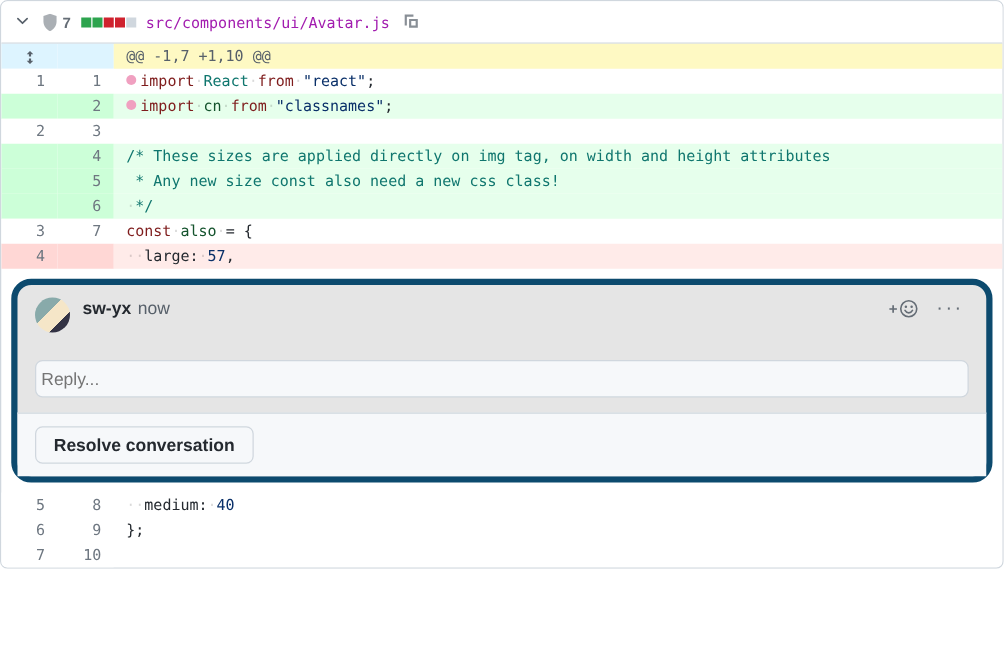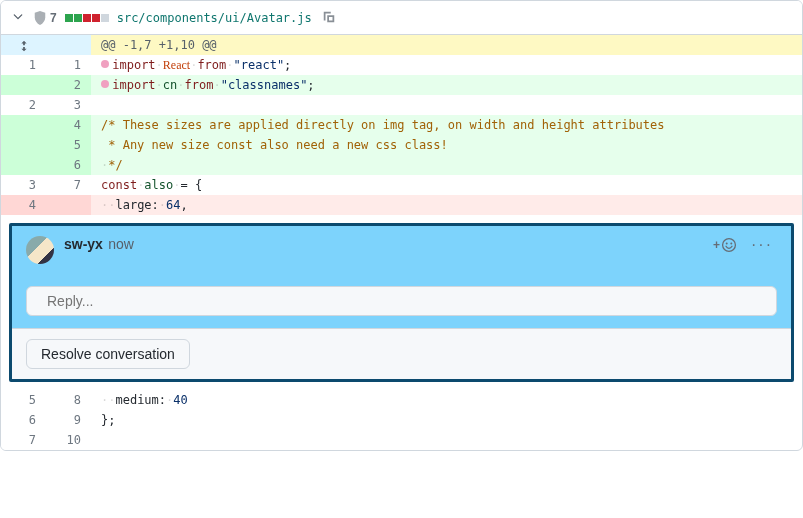--- a/index.html
+++ b/index.html
@@ -7,53 +7,53 @@
 .container { width: 803px; border: 1px solid #d0d7de; border-radius: 6px; overflow: hidden; margin: 0; }
 .file-header { display: flex; align-items: center; padding: 8px 10px; background: #fff; border-bottom: 1px solid #d0d7de; gap: 8px; }
 .chevron { cursor: pointer; color: #57606a; }
 .shield-badge { display: inline-flex; align-items: center; gap: 3px; color: #656d76; fill: #656d76; }
 .shield-badge span { font-weight: 600; font-size: 12px; }
 .bars { display: inline-flex; gap: 1px; }
 .bar { width: 8px; height: 8px; }
 .bar.g { background: #2da44e; }
 .bar.r { background: #cf222e; }
 .bar.n { background: #d0d7de; }
-.filepath { font-family: ui-monospace, SFMono-Regular, Menlo, monospace; font-size: 12px; color: #0f766e; }
+.filepath { font-family: ui-monospace, SFMono-Regular, Menlo, monospace; font-size: 12px; color: #a21caf; }
 .copy-icon { color: #57606a; cursor: pointer; margin-left: 2px; }
 table.diff { width: 100%; border-collapse: collapse; font-family: ui-monospace, SFMono-Regular, Menlo, monospace; font-size: 12px; line-height: 20px; }
 td.num { width: 45px; min-width: 45px; text-align: right; padding: 0 10px; color: #6e7781; background: #fff; user-select: none; vertical-align: top; }
 td.code { padding: 0 10px; white-space: pre; color: #24292f; }
 tr.hunk td.num { background: #ddf4ff; color: #57606a; text-align: center; }
 tr.hunk td.code { background: #fef9c3; color: #57606a; }
 tr.add td.num { background: #ccffd8; }
 tr.add td.code { background: #e6ffec; }
 tr.del td.num { background: #ffd7d5; }
 tr.del td.code { background: #ffebe9; }
 .marker { display: inline-block; width: 8px; height: 8px; border-radius: 50%; background: #f0a0c0; margin-right: -4px; position: relative; top: -1px; }
 .kw { color: #7f1d1d; }
 .fn { color: #14532d; }
 .str { color: #0a3069; }
-.com { color: #a16207; }
-.var { color: #c2410c; font-family: Liberation Serif, serif; }
+.com { color: #0f766e; }
+.var { color: #0f766e; }
 .ws { color: rgba(0,0,0,0.15); }
-.convo { margin: 8px; border: 3px solid #0c4a6e; border-radius: 2px; background: #7dd3fc; }
+.convo { margin: 8px; border: 5px solid #0c4a6e; border-radius: 16px; background: #e5e5e5; }
 .convo-inner { padding: 10px 14px 12px 14px; }
 .comment-head { display: flex; align-items: flex-start; gap: 10px; }
 .avatar { width: 28px; height: 28px; border-radius: 50%; background: linear-gradient(135deg,#8aa 0 40%,#f5e6c8 40% 70%,#334 70%); flex-shrink: 0; }
 .meta { flex: 1; }
 .meta .author { font-weight: 600; font-size: 14px; color: #24292f; }
 .meta .time { color: #57606a; font-size: 14px; margin-left: 2px; }
 .comment-body { font-size: 14px; margin-top: 6px; color: #24292f; }
 .react-row { display: flex; align-items: center; gap: 10px; color: #656d76; }
 .react-btn { display: inline-flex; align-items: center; cursor: pointer; }
 .kebab { cursor: pointer; padding: 0 4px; font-size: 16px; letter-spacing: 2px; color: #656d76; }
 .reply { margin: 10px 14px 12px 14px; }
-.reply input { width: 100%; padding: 6px 20px; font-size: 14px; border: 1px solid #d0d7de; border-radius: 6px; background: #f6f8fa; color: #57606a; }
+.reply input { width: 100%; padding: 6px 4px; font-size: 14px; border: 1px solid #d0d7de; border-radius: 6px; background: #f6f8fa; color: #57606a; }
 .resolve-row { padding: 10px 14px; border-top: 1px solid #d0d7de; background: #f6f8fa; }
-.resolve-btn { padding: 6px 14px; font-size: 14px; font-weight: 400; background: #f6f8fa; border: 1px solid #d0d7de; border-radius: 6px; cursor: pointer; color: #24292f; }
+.resolve-btn { padding: 6px 14px; font-size: 14px; font-weight: 700; background: #f6f8fa; border: 1px solid #d0d7de; border-radius: 6px; cursor: pointer; color: #24292f; }
 </style>
 </head>
 <body>
 
 <div class="container">
 
   <div class="file-header">
     <span class="chevron">
       <svg width="14" height="14" viewBox="0 0 16 16">
           <path fill="currentColor" d="M12.78 6.22a.75.75 0 010 1.06l-4.25 4.25a.75.75 0 01-1.06 0L3.22 7.28a.75.75 0 011.06-1.06L8 9.94l3.72-3.72a.75.75 0 011.06 0z"></path>
@@ -124,21 +124,21 @@
           <td class="code"><span class="ws">·</span><span class="com">*/</span></td>
         </tr>
         <tr class="">
           <td class="num">3</td>
           <td class="num">7</td>
           <td class="code"><span class="kw">const</span><span class="ws">·</span><span class="fn">also</span><span class="ws">·</span>= {</td>
         </tr>
         <tr class="del">
           <td class="num">4</td>
           <td class="num"></td>
-          <td class="code"><span class="ws">··</span>large:<span class="ws">·</span><span class="str">64</span>,</td>
+          <td class="code"><span class="ws">··</span>large:<span class="ws">·</span><span class="str">57</span>,</td>
         </tr>
       </tbody>
   </table>
 
   <div class="convo">
     <div class="convo-inner">
       <div class="comment-head">
         <div class="avatar"></div>
         <div class="meta">
           <span class="author">sw-yx</span>

